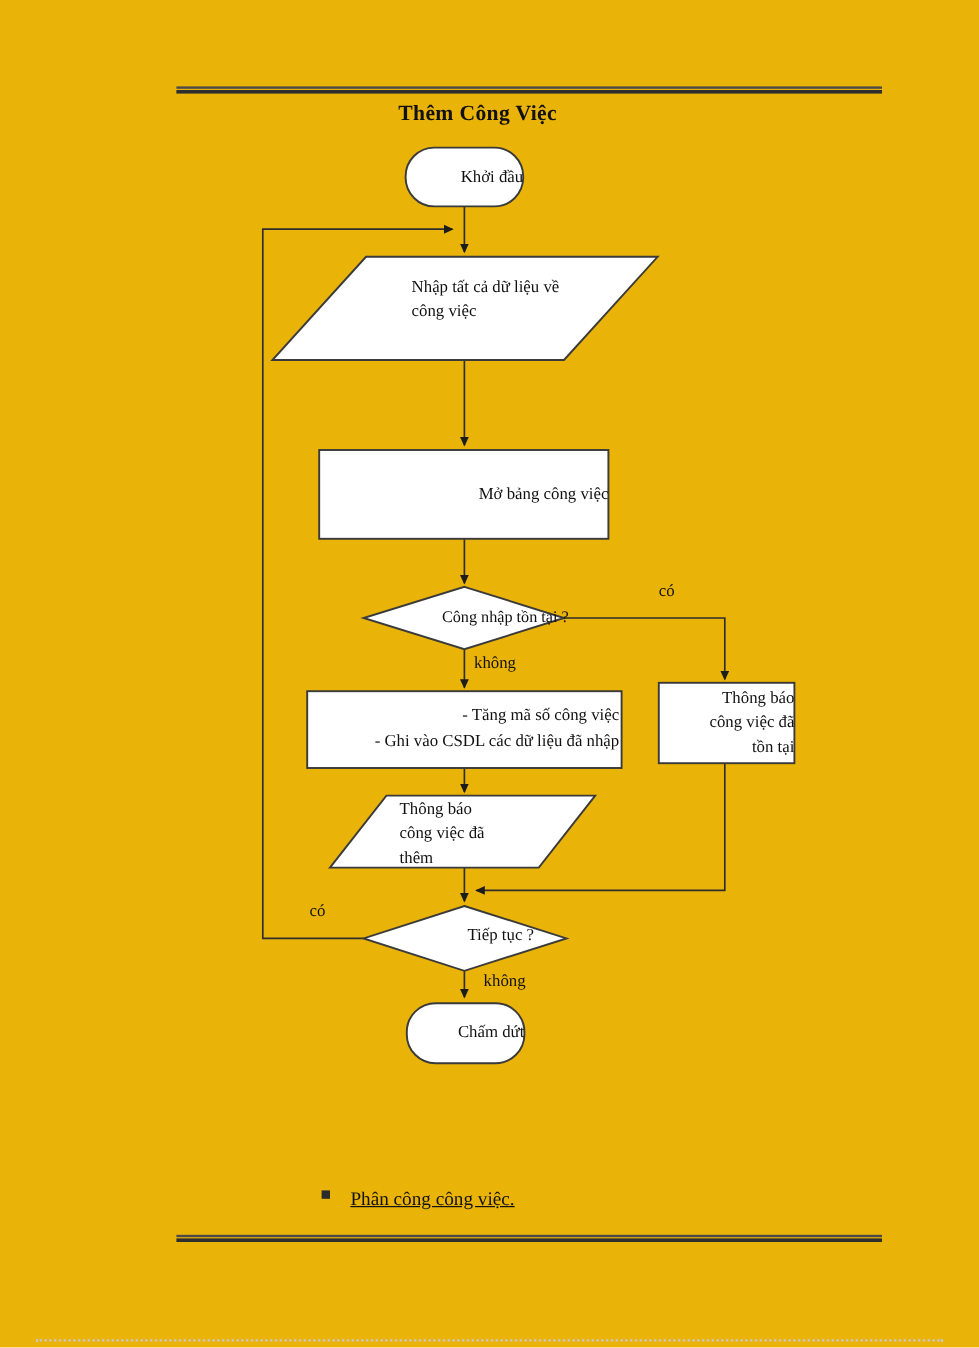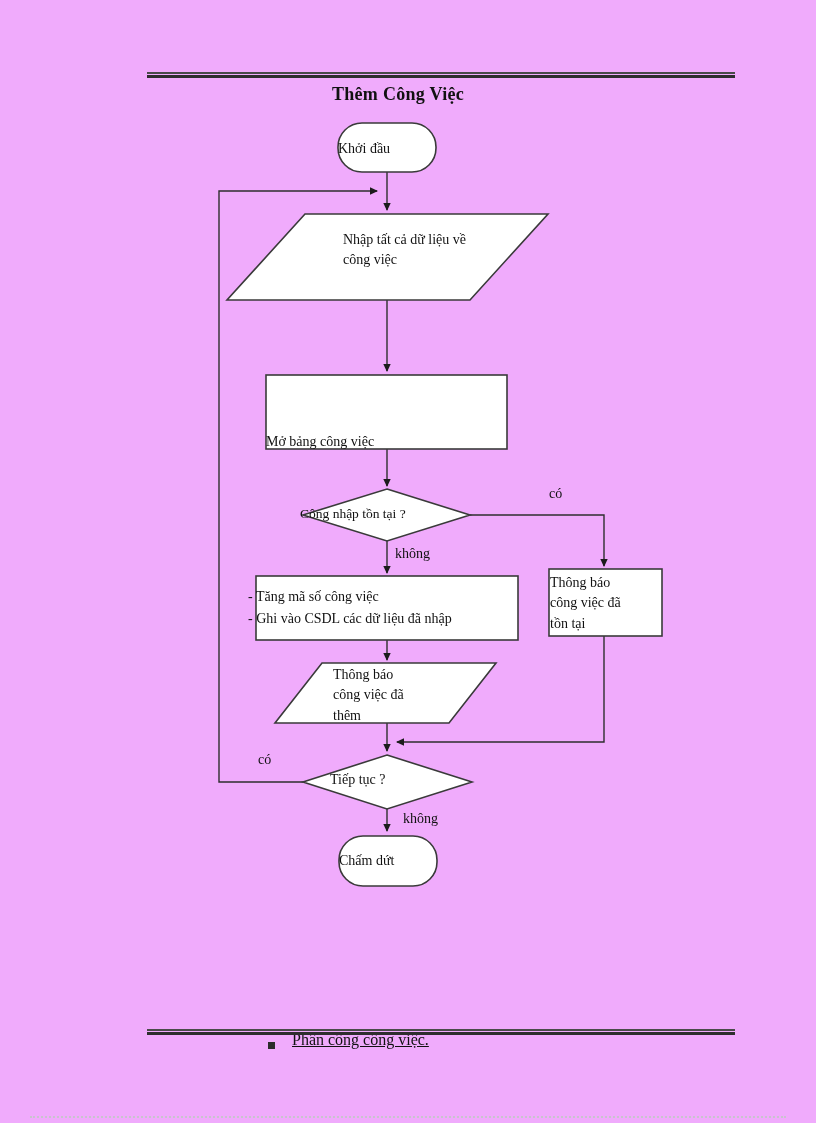--- a/index.html
+++ b/index.html
@@ -1,21 +1,21 @@
 <!DOCTYPE html>
 <html><head>
 <meta charset="utf-8">
 <style>
   * { margin: 0; padding: 0; box-sizing: border-box; }
   html, body { background: #ffffff; }
   .page {
     position: relative;
     width: 816px;
     height: 1123px;
-    background: #f0abfc;
+    background: #eab308;
     font-family: "Liberation Serif", "DejaVu Serif", serif;
     color: #111111;
     overflow: hidden;
   }
   .rule {
     position: absolute;
     left: 147px;
     width: 588px;
     height: 6px;
     border-top: 2px solid #4a4a4a;
@@ -45,41 +45,41 @@
     left: 0; top: 0;
     width: 816px;
     height: 1123px;
   }
   .node-label {
     position: absolute;
     font-size: 14px;
     line-height: 1.4;
     white-space: pre-line;
   }
-  .center { text-align: left; }
+  .center { text-align: right; padding-left: 25px; }
   .lbl-start       { left: 338px; top: 139px; width: 98px; }
   .lbl-input       { left: 309px; top: 230px; width: 200px; margin-left: 34px; }
-  .lbl-open        { left: 266px; top: 403px; width: 241px; margin-top: 29px; }
+  .lbl-open        { left: 266px; top: 403px; width: 241px; }
   .lbl-exists      { left: 300px; top: 505px; width: 174px; font-size: 13.5px; }
   .lbl-yes1        { left: 549px; top: 484px; width: 40px; }
   .lbl-no1         { left: 395px; top: 544px; width: 60px; }
-  .lbl-process     { left: 248px; top: 586px; width: 250px; line-height: 1.55; }
+  .lbl-process     { left: 266px; top: 586px; width: 250px; line-height: 1.55; text-align: right; }
   .lbl-notifyex    { left: 550px; top: 573px; width: 112px; line-height: 1.45; }
   .lbl-notifyadd   { left: 333px; top: 665px; width: 140px; line-height: 1.45; }
   .lbl-continue    { left: 330px; top: 770px; width: 115px; }
   .lbl-yes2        { left: 258px; top: 750px; width: 40px; }
   .lbl-no2         { left: 403px; top: 809px; width: 60px; }
   .lbl-end         { left: 339px; top: 851px; width: 98px; }
   .footer-item {
     position: absolute;
     left: 268px;
-    top: 1031px;
+    top: 991px;
     font-size: 16px;
     display: flex;
-    align-items: flex-end;
+    align-items: flex-start;
   }
   .footer-bullet {
     width: 7px; height: 7px;
     background: #2b2b2b;
     margin-right: 17px;
     margin-top: 1px;
     flex: 0 0 auto;
   }
   .footer-text { text-decoration: underline; }
 </style>

